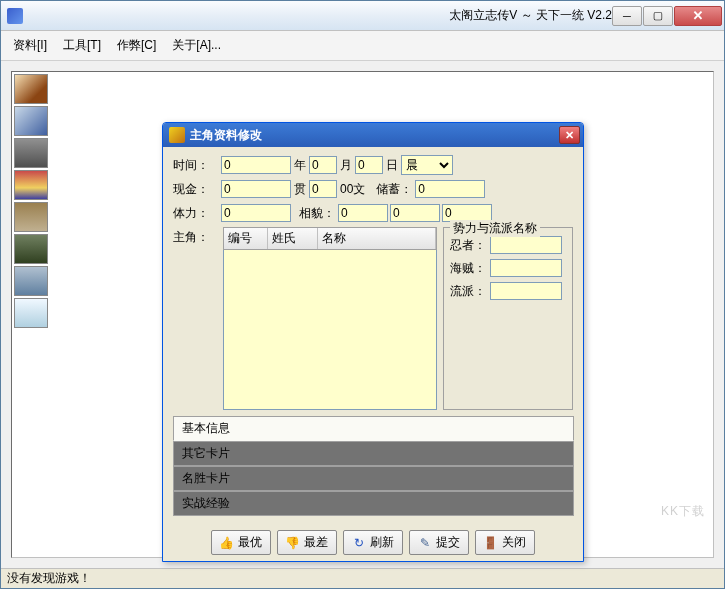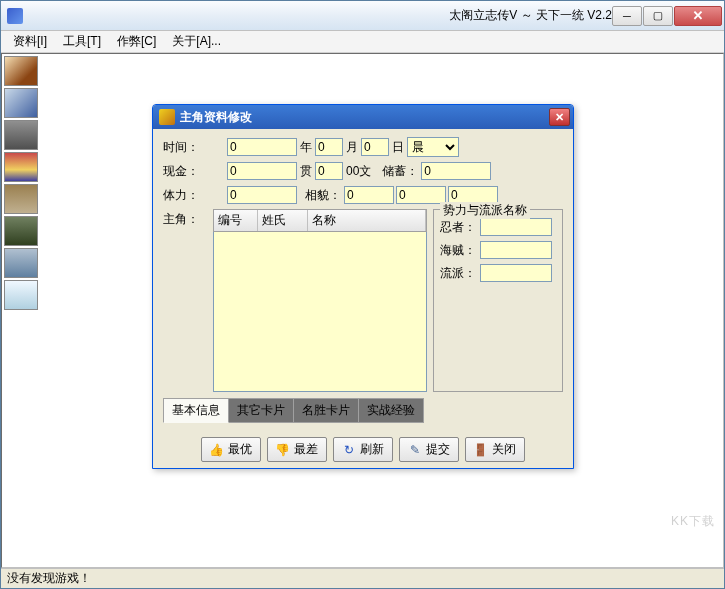--- a/index.html
+++ b/index.html
@@ -8,24 +8,24 @@
 .main-window { width: 725px; height: 589px; border: 1px solid #5a7fa0; background: #f0f0f0; display: flex; flex-direction: column; }
 
 .titlebar { height: 30px; background: linear-gradient(#fafcfe, #e6eef7 50%, #d6e4f2); display: flex; align-items: center; padding: 0 2px 0 6px; border-bottom: 1px solid #c0c0c0; text-align: right; }
 .titlebar .icon { width: 16px; height: 16px; margin-right: 5px; background: linear-gradient(135deg, #3a5fcd, #6495ed); border-radius: 2px; }
 .titlebar .title { flex: 1; color: #000; font-size: 12px; }
 .titlebar .controls { display: flex; gap: 1px; }
 .titlebar .ctrl-btn { width: 30px; height: 20px; border: 1px solid #a0a0a0; background: linear-gradient(#f8f8f8, #e0e0e0); display: flex; align-items: center; justify-content: center; font-size: 11px; border-radius: 2px; }
 .titlebar .ctrl-close { width: 48px; background: linear-gradient(#e68a8a, #c94b4b); border-color: #b04040; color: #fff; }
 .titlebar .ctrl-close .x { font-weight: bold; font-size: 13px; }
 
-.menubar { height: 22px; background: #f4f4f4; display: flex; align-items: center; padding: 5px 4px; border-bottom: 1px solid #d0d0d0; }
+.menubar { height: 30px; background: #f4f4f4; display: flex; align-items: center; padding: 5px 4px; border-bottom: 1px solid #d0d0d0; }
 .menubar .menu-item { padding: 2px 8px; cursor: default; font-size: 12px; }
 
-.workspace { flex: 1; display: flex; background: #fff; border: 1px inset #c0c0c0; margin: 0; position: relative; justify-content: flex-end; }
+.workspace { flex: 1; display: flex; background: #fff; border: 1px inset #c0c0c0; margin: 10px; position: relative; justify-content: flex-end; }
 
 .sidebar { width: 40px; background: #fff; padding: 2px; display: flex; flex-direction: column; gap: 2px; }
 .sidebar .thumb { width: 34px; height: 30px; border: 1px solid #888; background: #ddd; position: relative; }
 .thumb.t1 { background: linear-gradient(135deg, #f5deb3, #8b4513 70%); }
 .thumb.t2 { background: linear-gradient(135deg, #c8d8e8, #4060a0); }
 .thumb.t3 { background: linear-gradient(#909090, #505050); }
 .thumb.t4 { background: linear-gradient(#c94b4b, #f0d060 60%, #4040a0); }
 .thumb.t5 { background: linear-gradient(#9a8050, #c0b090); }
 .thumb.t6 { background: linear-gradient(#708060, #304020); }
 .thumb.t7 { background: linear-gradient(#b0c0d0, #6080a0); }
@@ -34,38 +34,38 @@
 .canvas { flex: 1; position: relative; background: #fff; }
 
 .dialog { position: absolute; left: 110px; top: 50px; width: 422px; background: #ece9d8; border: 1px solid #0054e3; border-radius: 4px 4px 0 0; box-shadow: 2px 2px 6px rgba(0,0,0,0.25); }
 .dialog .dlg-titlebar { height: 24px; background: linear-gradient(#3c7bd6, #2a5db8); display: flex; align-items: center; padding: 0 3px 0 6px; border-radius: 3px 3px 0 0; }
 .dialog .dlg-icon { width: 16px; height: 16px; margin-right: 5px; background: linear-gradient(135deg, #f0d020, #c07010); border-radius: 2px; }
 .dialog .dlg-title { flex: 1; color: #fff; font-size: 12px; font-weight: bold; }
 .dialog .dlg-close { width: 21px; height: 18px; background: linear-gradient(#f08080, #c03030); border: 1px solid #803030; border-radius: 2px; color: #fff; display: flex; align-items: center; justify-content: center; font-size: 11px; font-weight: bold; }
 
 .dlg-body { padding: 8px 10px 6px 10px; background: #ece9d8; }
 .form-row { display: flex; align-items: center; margin-bottom: 4px; height: 20px; }
-.form-row .lbl { width: 64px; color: #000; font-size: 12px; text-align: left; }
+.form-row .lbl { width: 48px; color: #000; font-size: 12px; text-align: left; }
 .form-row .lbl2 { color: #000; font-size: 12px; margin: 0 3px; }
 .txt { height: 18px; background: #ffffcc; border: 1px solid #7f9db9; padding: 0 2px; font-size: 12px; font-family: inherit; }
 .sel { height: 20px; background: #ffffcc; border: 1px solid #7f9db9; font-size: 12px; font-family: inherit; }
 
 .mid-row { display: flex; gap: 6px; }
 .list-panel { flex: 1; }
 .list-header { display: flex; background: #ece9d8; border: 1px solid #a0a0a0; }
 .list-header .col { padding: 2px 4px; border-right: 1px solid #c0c0c0; background: linear-gradient(#fafafa, #e4e4e4); font-size: 12px; }
 .list-body { height: 160px; background: #ffffcc; border: 1px solid #7f9db9; border-top: none; }
 
 .group-box { width: 130px; border: 1px solid #a0a0a0; padding: 8px 6px 4px 6px; position: relative; }
 .group-box .legend { position: absolute; top: -8px; left: 6px; background: #ece9d8; padding: 0 3px; font-size: 12px; }
 .group-box .grow { display: flex; align-items: center; margin-bottom: 5px; }
 .group-box .grow .gl { width: 40px; font-size: 12px; }
 .group-box .grow .gt { width: 72px; height: 18px; background: #ffffcc; border: 1px solid #7f9db9; }
 
-.tabs { display: flex; margin-top: 6px; }
+.tabs { display: flex; margin-top: 6px; flex-direction: column; }
 .tab { padding: 3px 8px; border: 1px solid #a0a0a0; background: #737373; font-size: 12px; margin-right: -1px; position: relative; }
 .tab.active { background: #fafaf5; border-bottom: 1px solid #fafaf5; z-index: 1; }
 
 .btn-row { display: flex; gap: 6px; margin-top: 8px; padding-top: 6px; justify-content: center; }
 .btn-row .btn { display: flex; align-items: center; gap: 4px; padding: 3px 8px; border: 1px solid #888; background: linear-gradient(#fafafa, #e4e4e4); font-size: 12px; border-radius: 2px; }
 .btn .bi { width: 14px; height: 14px; display: inline-flex; align-items: center; justify-content: center; font-size: 12px; }
 
 .statusbar { height: 20px; background: #ece9d8; border-top: 1px solid #c0c0c0; display: flex; align-items: center; padding: 0 6px; font-size: 12px; }
 
 .watermark { position: absolute; right: 8px; bottom: 37px; font-size: 12px; color: rgba(120,120,120,0.35); letter-spacing: 1px; pointer-events: none; }

